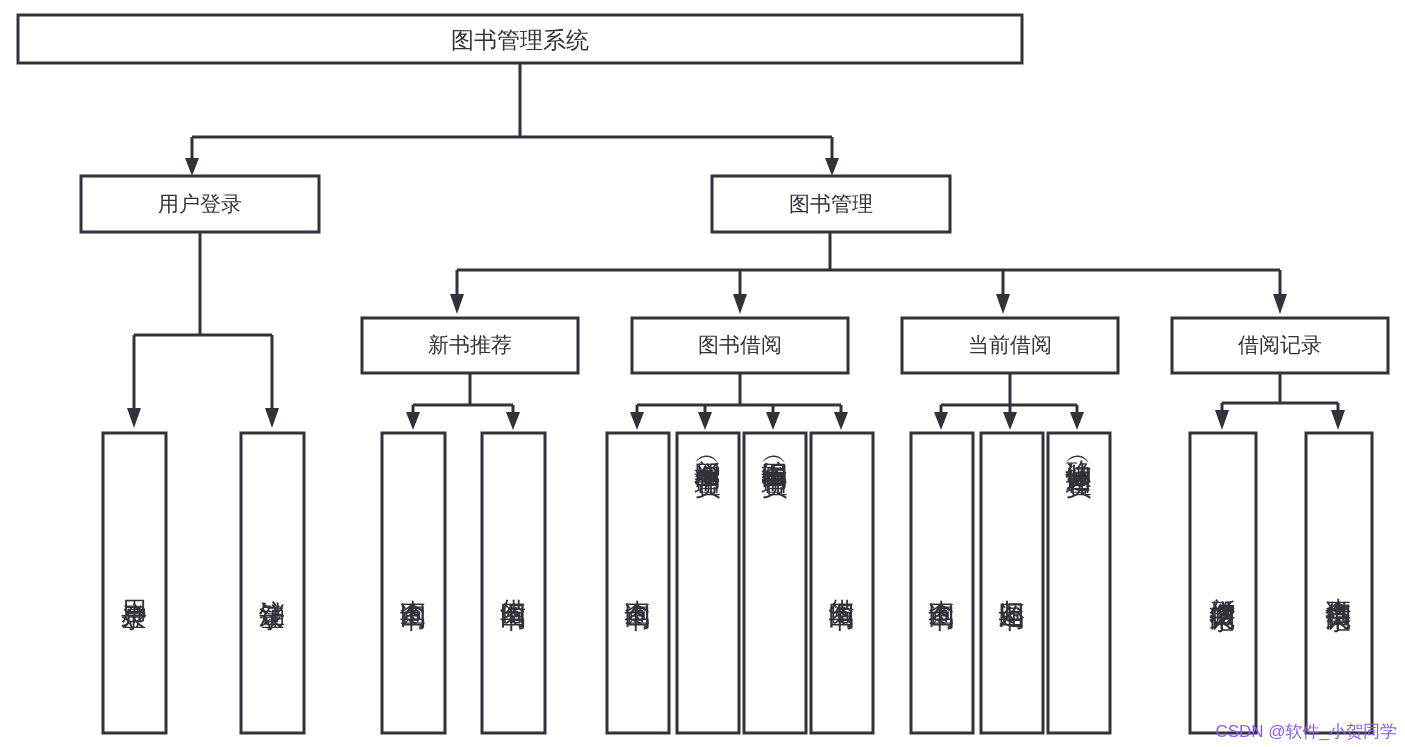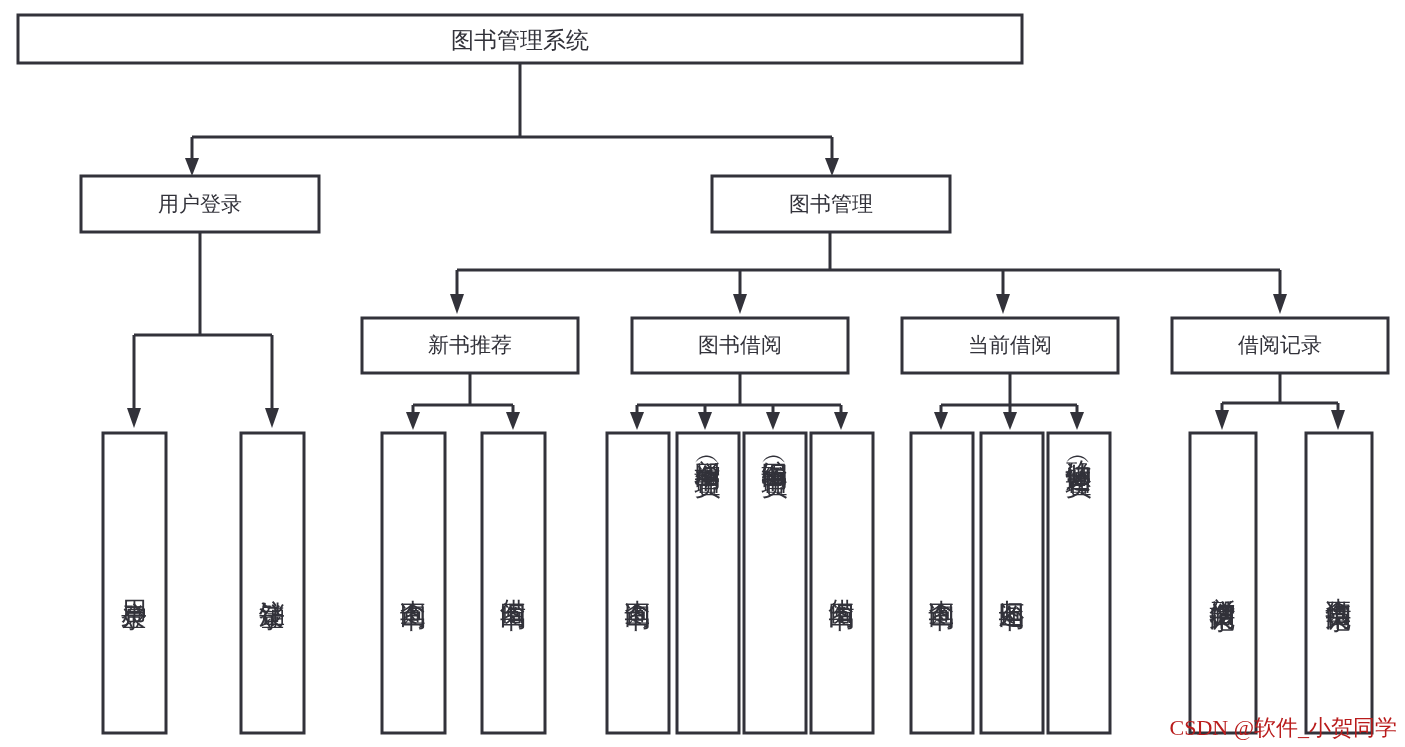--- a/index.html
+++ b/index.html
@@ -11,22 +11,22 @@
   .arrowhead{fill:#32323a;stroke:none;}
   .node-label{fill:#32323a;font-family:"DejaVu Sans","Liberation Sans",sans-serif;}
   .lbl-root{font-size:23px;}
   .lbl-mid{font-size:21px;}
   .vert-wrap{position:absolute;display:flex;align-items:center;justify-content:center;
              pointer-events:none;}
   .vert-text{writing-mode:vertical-rl;text-orientation:upright;
              font-family:"DejaVu Sans","Liberation Sans",sans-serif;
              font-size:26px;line-height:1.08;color:#32323a;letter-spacing:2px;
              white-space:nowrap;text-align:center;}
-  .watermark{position:absolute;right:8px;bottom:4px;font-size:22px;color:#b91c1c;
-             font-family:Liberation Serif, serif;white-space:nowrap;}
+  .watermark{position:absolute;right:8px;bottom:4px;font-size:17px;color:#8b5cf6;
+             font-family:Liberation Sans, sans-serif;white-space:nowrap;}
 </style>
 </head>
 <body>
 
 <div id="stage">
 
   <svg id="diagram" viewBox="0 0 1405 747">
     <defs>
       <marker id="arrow" viewBox="0 0 12 14" refX="6" refY="13" markerWidth="12" markerHeight="14" orient="auto-start-reverse" markerUnits="userSpaceOnUse">
         <path d="M 0 0 L 12 0 L 6 14 Z" class="arrowhead"></path>

